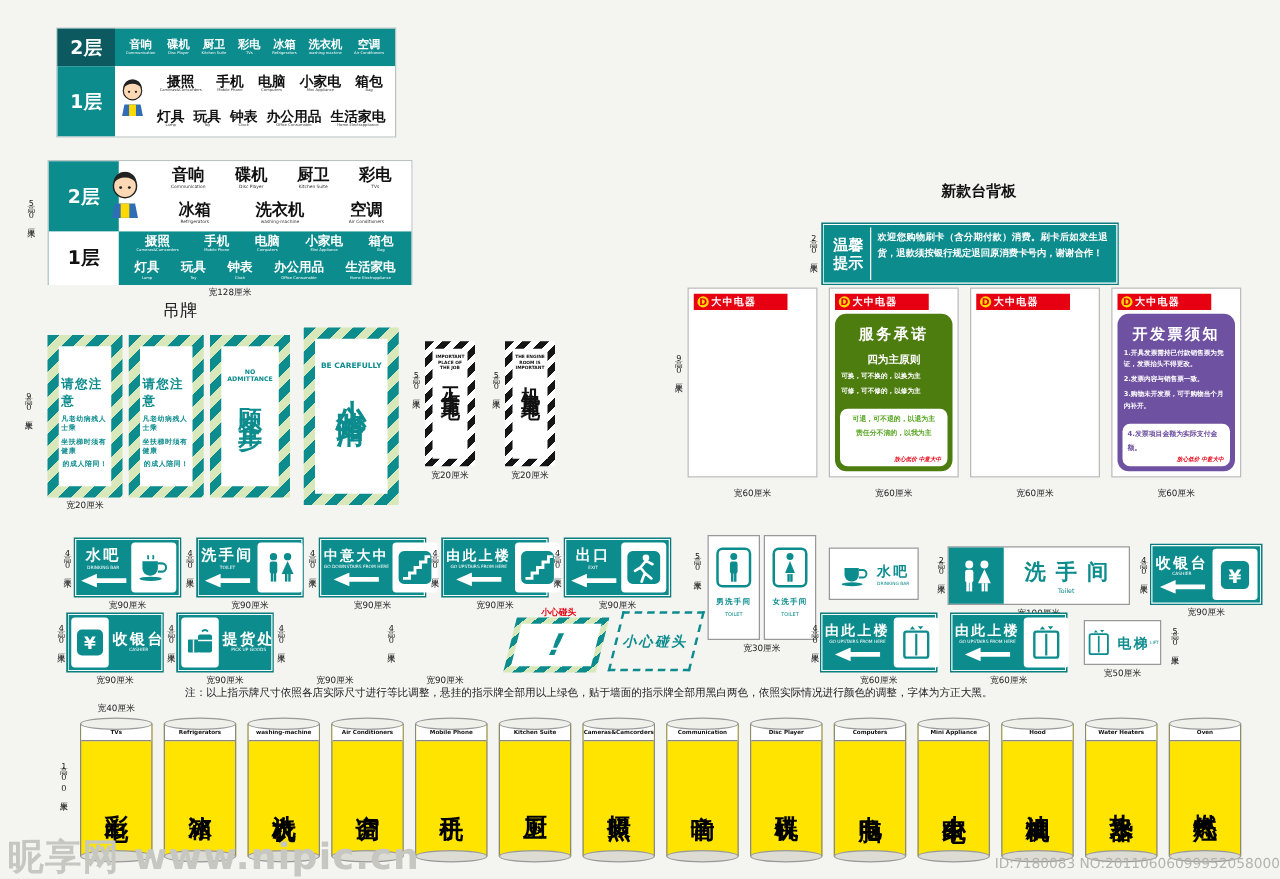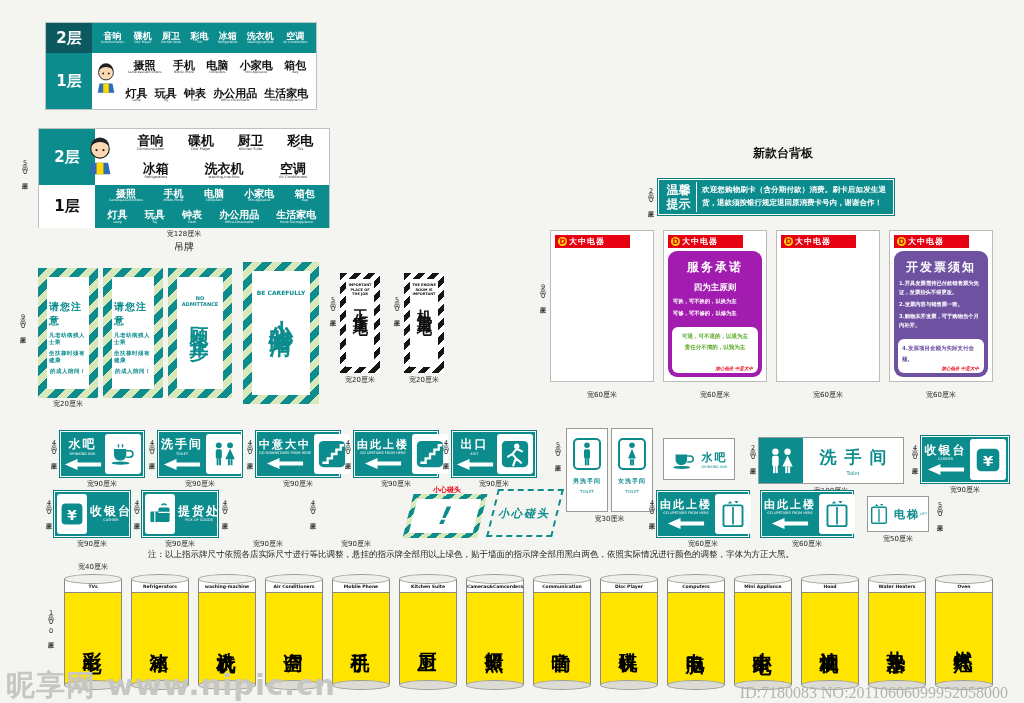--- a/index.html
+++ b/index.html
@@ -24,21 +24,21 @@
   .t-w .cat{color:#fff;}
   .t-b .cat{color:#111;}
   .ss2 .cat .zh{font-size:9px;font-weight:bold;}
   .ss2 .cat .en{font-size:3px;}
   .ss1 .cat .zh{font-size:11px;font-weight:bold;}
   .ss1 .cat .en{font-size:3px;color:#333;}
   .sl2 .cat .zh{font-size:13px;font-weight:bold;}
   .sl2 .cat .en{font-size:3.5px;color:#333;}
   .sl1 .cat .zh{font-size:10px;font-weight:bold;}
   .sl1 .cat .en{font-size:3px;}
-  .caption{position:absolute;font-size:10px;color:#222;text-align:center;}
+  .caption{position:absolute;font-size:14px;color:#222;}
 
   
   .stripeT{position:absolute;background:repeating-linear-gradient(135deg,#0d8c8e 0 7px,#d9e8bb 7px 14px);padding:9px;}
   .stripeK{position:absolute;background:repeating-linear-gradient(135deg,#151515 0 5px,#fff 5px 10px);padding:6px;}
   .winner{background:#fff;width:100%;height:100%;display:flex;flex-direction:column;align-items:center;padding:16px 2px;}
   .wicon{width:38px;height:38px;margin-top:2px;}
   .wtitle{color:#0d8c8e;font-weight:bold;font-size:10px;letter-spacing:1px;margin-top:5px;}
   .wline{color:#0d8c8e;font-weight:bold;font-size:5.5px;margin-top:4px;letter-spacing:.5px;}
   .ven{color:#0d8c8e;font-weight:bold;font-size:5px;margin-top:2px;text-align:center;}
   .vzh{writing-mode:vertical-rl;text-orientation:upright;font-weight:900;color:#0d8c8e;flex:1;display:flex;align-items:center;margin-top:4px;letter-spacing:5px;}
@@ -57,21 +57,21 @@
   .bname{color:#fff;font-weight:bold;font-size:8px;letter-spacing:1px;}
   .card-body{margin-top:3px;border-radius:9px;height:126px;padding:8px 5px 4px;color:#fff;position:relative;}
   .card-title{font-size:12px;font-weight:bold;text-align:center;letter-spacing:2px;}
   .card-sub{font-size:8.5px;font-weight:bold;text-align:center;margin-top:6px;}
   .card-sub:empty{display:none;margin:0;}
   .cl{font-size:5.3px;font-weight:bold;line-height:1.7;margin-top:3px;}
   .card-box{position:absolute;left:4px;right:4px;bottom:4px;background:#fff;border-radius:6px;padding:4px 4px 10px;}
   .bl{font-size:5.5px;font-weight:bold;text-align:center;line-height:2;}
   .slogan{position:absolute;right:5px;bottom:2px;font-size:4.5px;color:#e60012;font-weight:bold;font-style:italic;}
   .c0 .card-body{background:#f08519}.c0 .card-box{color:#f08519}
-  .c1 .card-body{background:#a21caf}.c1 .card-box{color:#55a51f}
+  .c1 .card-body{background:#4d7c0f}.c1 .card-box{color:#55a51f}
   .c2 .card-body{background:#1e3f9e}.c2 .card-box{color:#1e3f9e}
   .c2 .card-title{font-size:10px;letter-spacing:1px;}
   .c3 .card-body{background:#6f51a1}.c3 .card-box{color:#6f51a1}
 
   
   .dsign{position:absolute;background:#0d8c8e;display:flex;padding:3px;gap:3px;box-shadow:inset 0 0 0 1px rgba(255,255,255,.95), 0 0 0 1px #0a7a7c;}
   .dsign .txt{flex:1;display:flex;flex-direction:column;align-items:center;justify-content:center;color:#fff;line-height:1.1;}
   .dsign .zh{font-size:12px;font-weight:bold;letter-spacing:2px;white-space:nowrap;}
   .dsign .en{font-size:3.5px;margin-top:1px;white-space:nowrap;}
   .dsign .arr{width:38px;height:11px;margin-top:2px;}
@@ -99,21 +99,21 @@
   .pillars{position:absolute;display:flex;gap:9px;}
   .pillar{width:58px;height:116px;position:relative;flex:none;}
   .pbody{position:absolute;top:5px;bottom:5px;left:0;right:0;border:1px solid #888;background:#ffe400;display:flex;flex-direction:column;}
   .phdr{background:#fff;border-bottom:1px solid #888;font-size:4.5px;font-weight:bold;text-align:center;min-height:13px;display:flex;align-items:center;justify-content:center;padding:1px;}
   .pzhwrap{flex:1;display:flex;align-items:center;justify-content:center;overflow:hidden;}
   .pzh{writing-mode:vertical-rl;text-orientation:upright;font-size:19px;font-weight:900;color:#000;letter-spacing:2px;}
   .etop{position:absolute;top:0;left:0;right:0;height:10px;background:#f0f0ea;border:1px solid #999;border-radius:50%;}
   .ebot{position:absolute;bottom:0;left:0;right:0;height:10px;background:#dcdcd4;border:1px solid #999;border-radius:50%;}
 
   .wm-site{position:absolute;left:6px;top:666px;font-size:29px;font-weight:bold;color:#c7c7c2;z-index:6;letter-spacing:1px;}
-  .wm-id{position:absolute;right:16px;top:684px;font-size:16px;color:#b3b3ae;z-index:6;font-family:Liberation Serif, serif;}
+  .wm-id{position:absolute;right:0;top:684px;font-size:11px;color:#b3b3ae;z-index:6;}
 </style>
 </head>
 <body>
 
 <div id="canvas">
 
   <div class="hs" style="left:45px;top:22px;width:272px;height:88px;">
     <div class="hrow ss2 t-w" style="height:30px;background:#0d8c8e;">
       <div class="chip dark" style="width:46px;">2层</div>
       <div class="catline">
@@ -365,21 +365,21 @@
   <div class="stripeK" style="left:404px;top:273px;width:40px;height:100px;">
     <div class="kinner">
       <div class="ken">THE ENGINE ROOM IS IMPORTANT</div>
       <div class="kzh">机房重地</div>
     </div>
   </div>
   <div class="dim" style="left:404px;top:377px;width:40px;">宽20厘米</div>
 
   <div class="bb-title" style="left:718px;top:145px;width:130px;text-align:center;">新款台背板</div>
   <div class="dim v" style="left:644px;top:186px;">高20厘米</div>
-  <div class="tip" style="left:658px;top:179px;width:236px;height:36px;">
+  <div class="tip" style="left:658px;top:179px;width:236px;height:48px;">
     <div class="lab">
       <span>温馨</span>
       <span>提示</span>
     </div>
     <div class="txt">欢迎您购物刷卡（含分期付款）消费。刷卡后如发生退货，退款须按银行规定退回原消费卡号内，谢谢合作！</div>
   </div>
 
   <div class="dim v" style="left:536px;top:282px;">高90厘米</div>
 
   <div class="card c0" style="left:550px;top:230px;">

